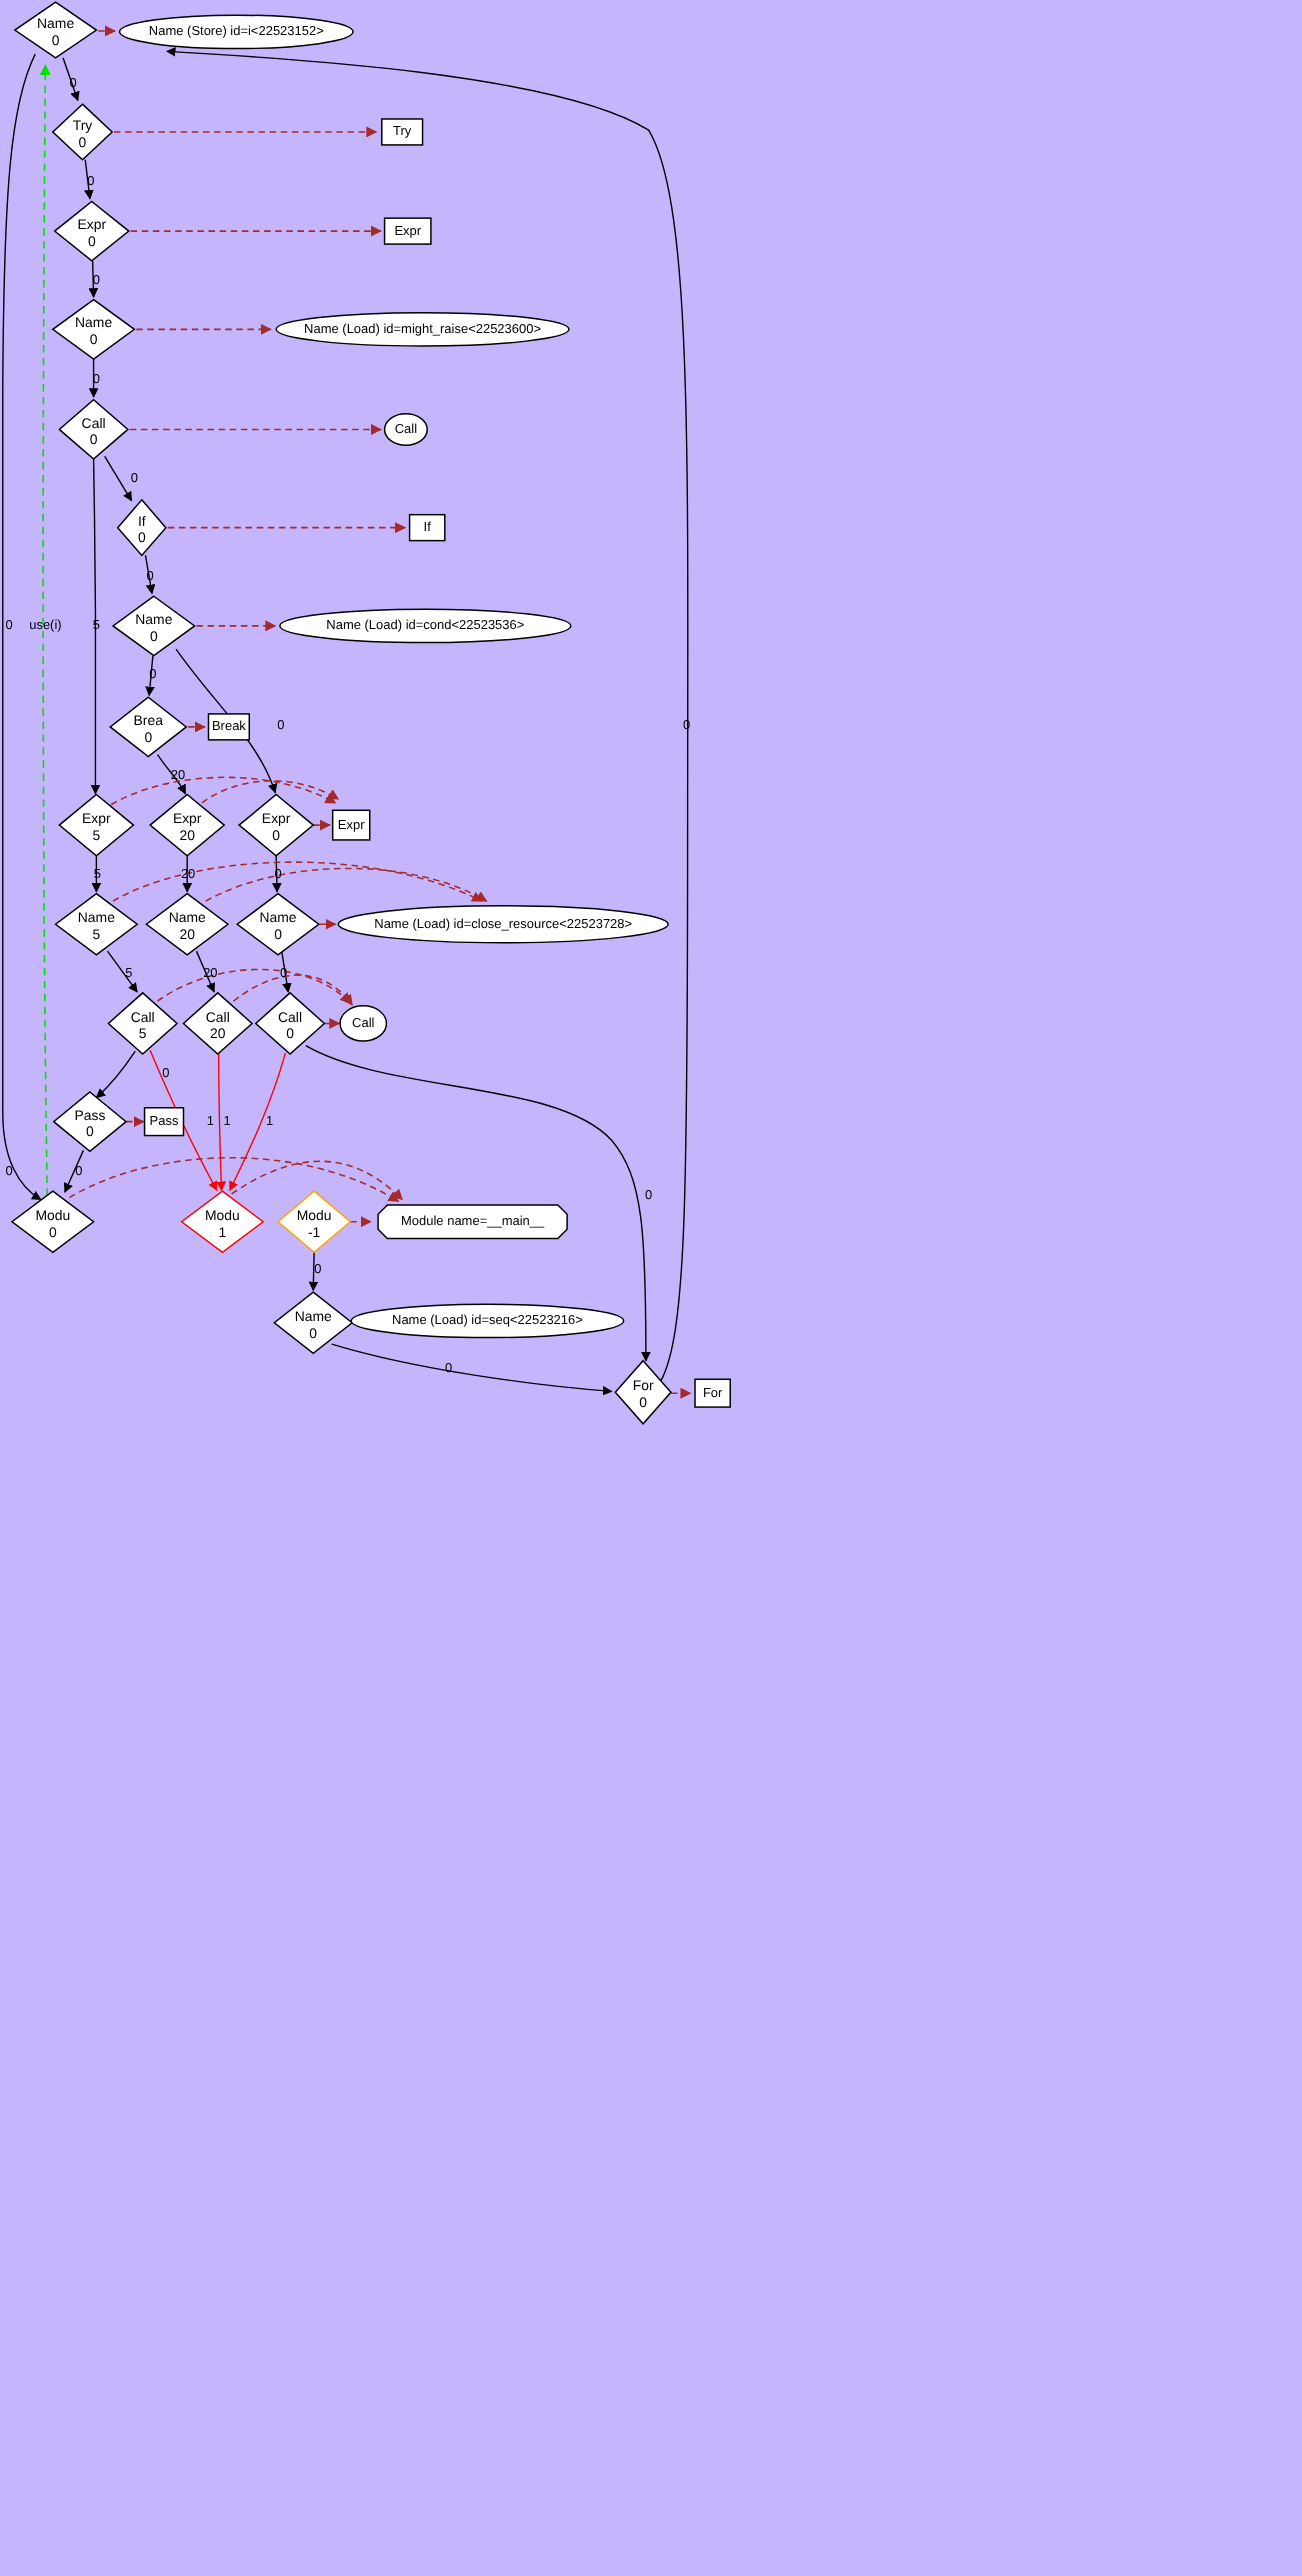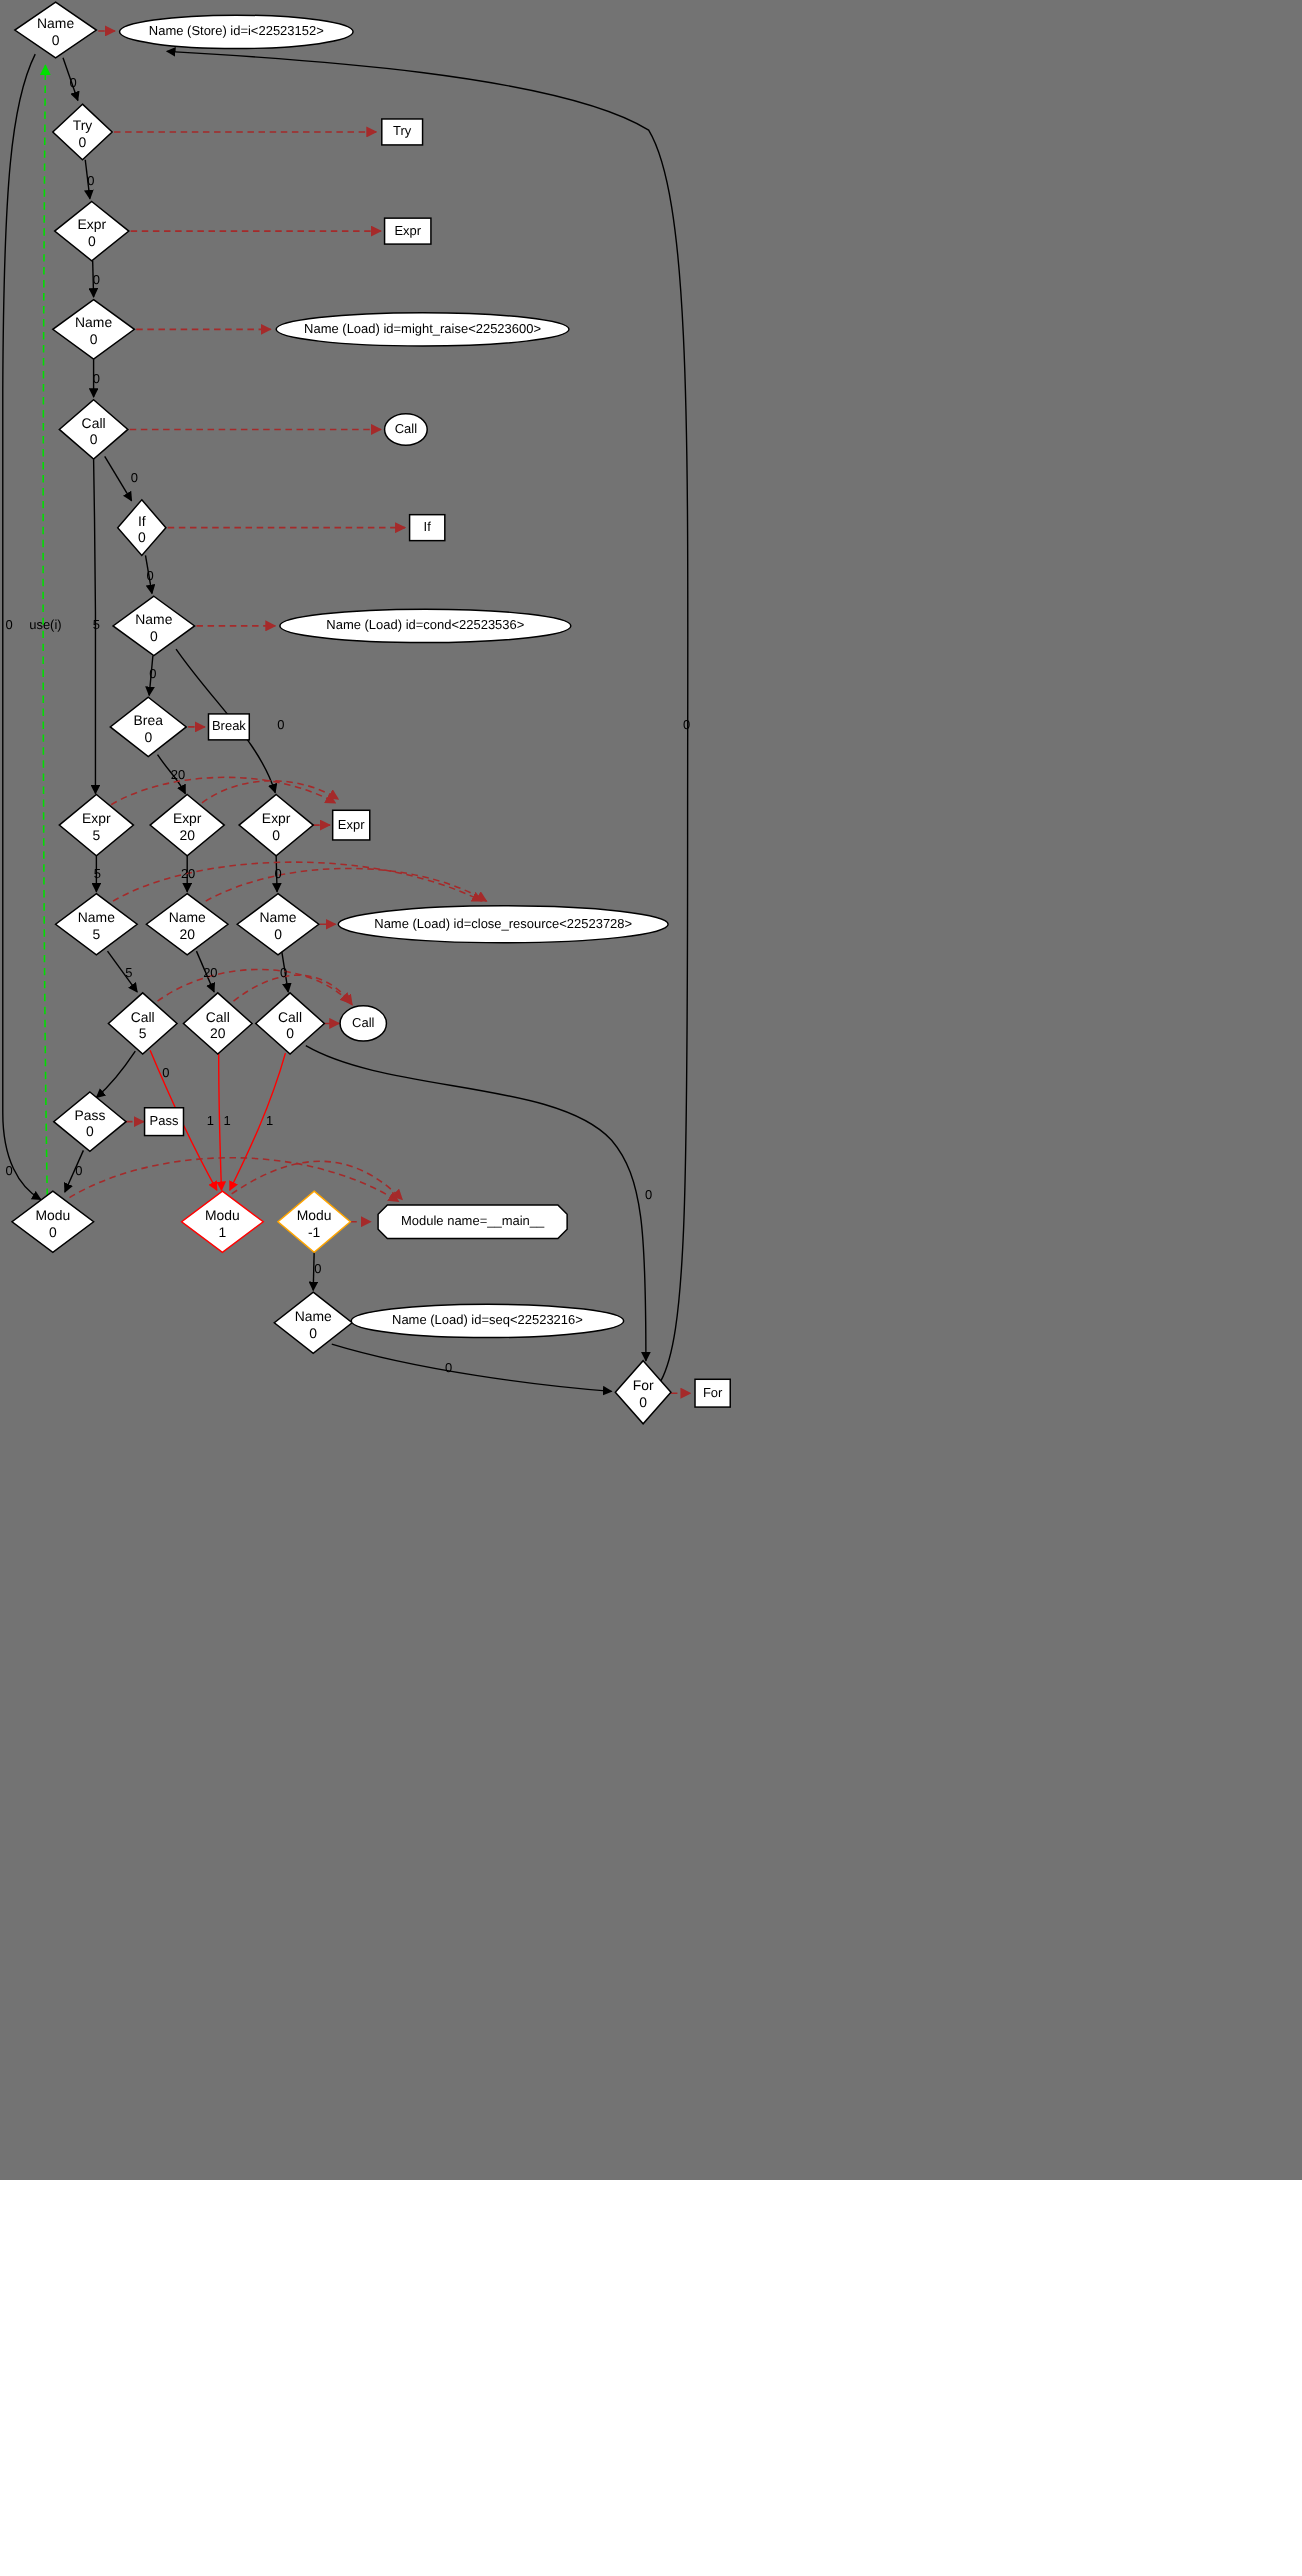--- a/index.html
+++ b/index.html
@@ -6,22 +6,22 @@
     margin: 0;
     padding: 0;
     background: #ffffff;
   }
   body {
     font-family: "Liberation Sans", sans-serif;
   }
   #graph-root {
     position: relative;
     width: 1302px;
-    height: 2180px;
-    background: #737373;
+    height: 2576px;
+    background: #c4b5fd;
     overflow: hidden;
   }
   svg.graph-canvas {
     display: block;
     width: 1302px;
     height: 2576px;
     shape-rendering: geometricPrecision;
     text-rendering: geometricPrecision;
   }
   .node-shape {

